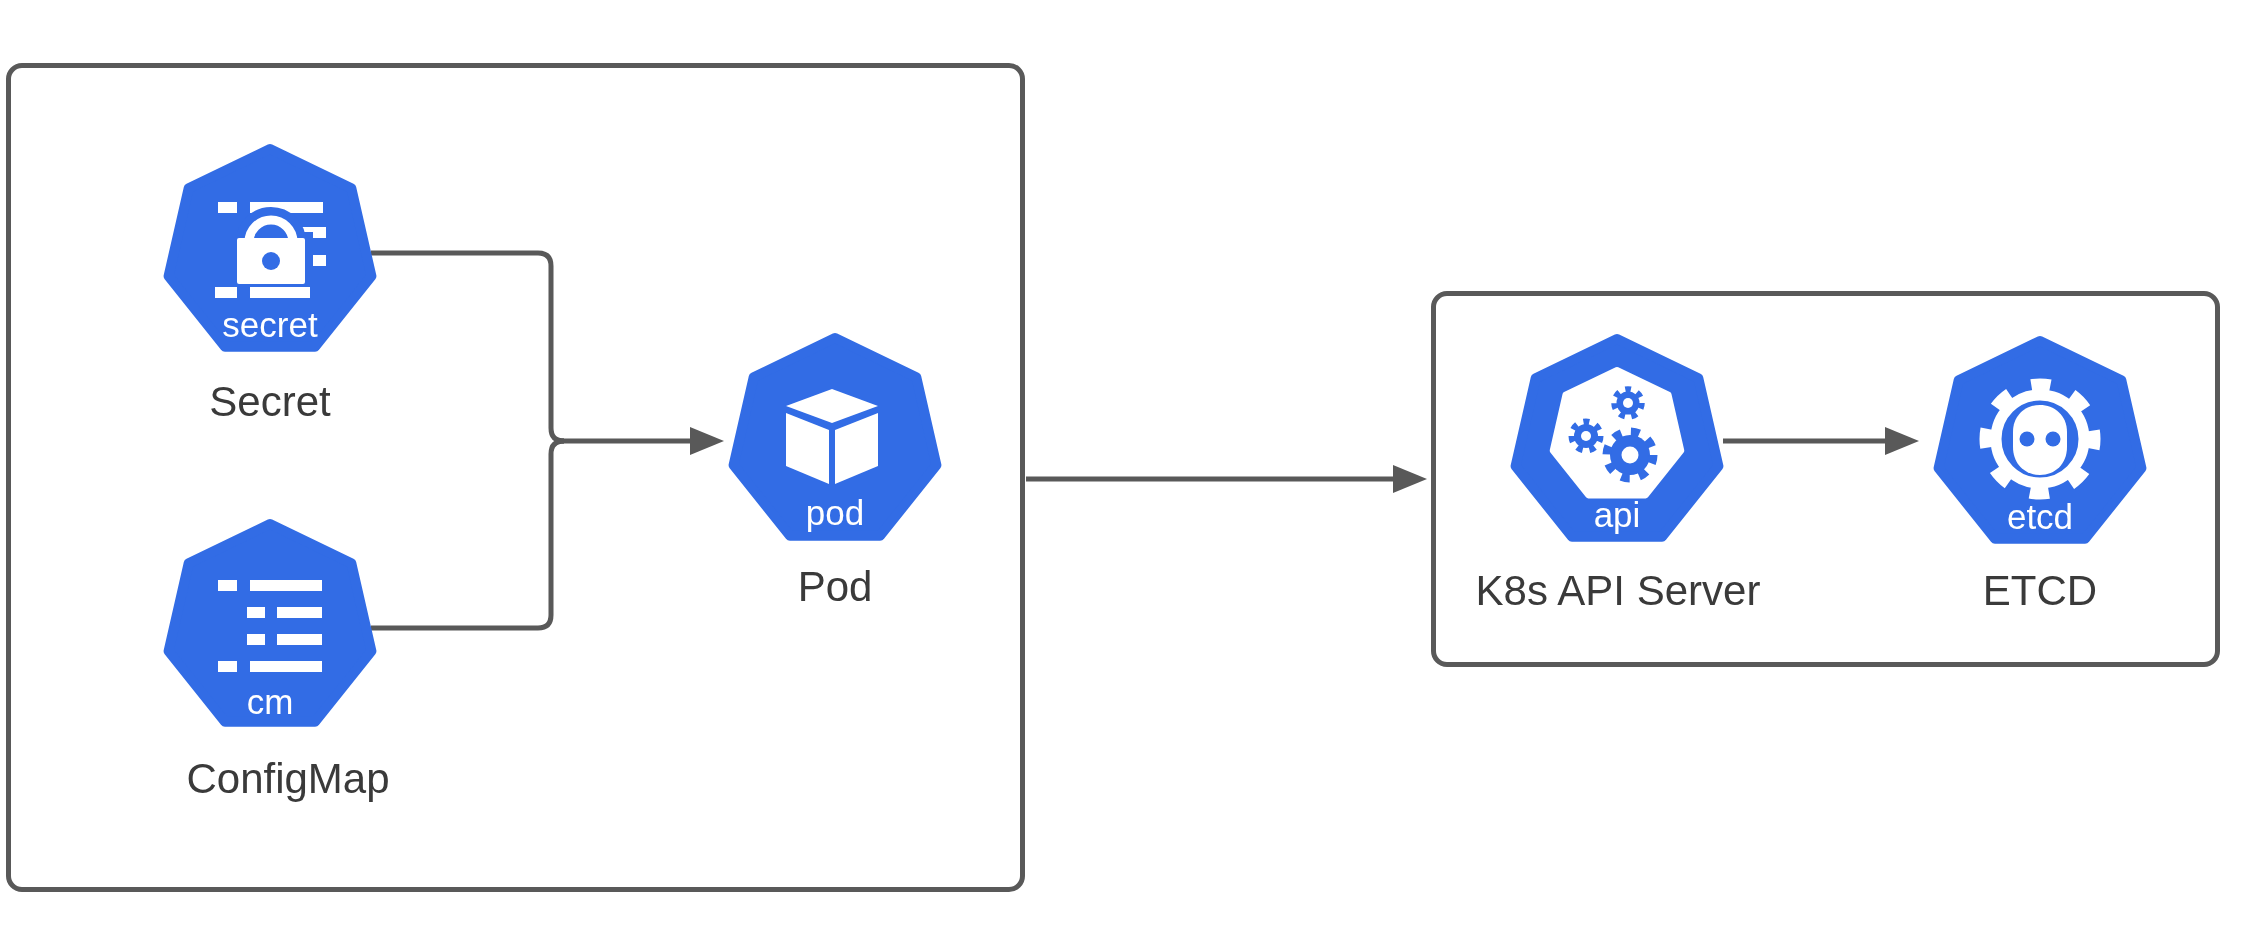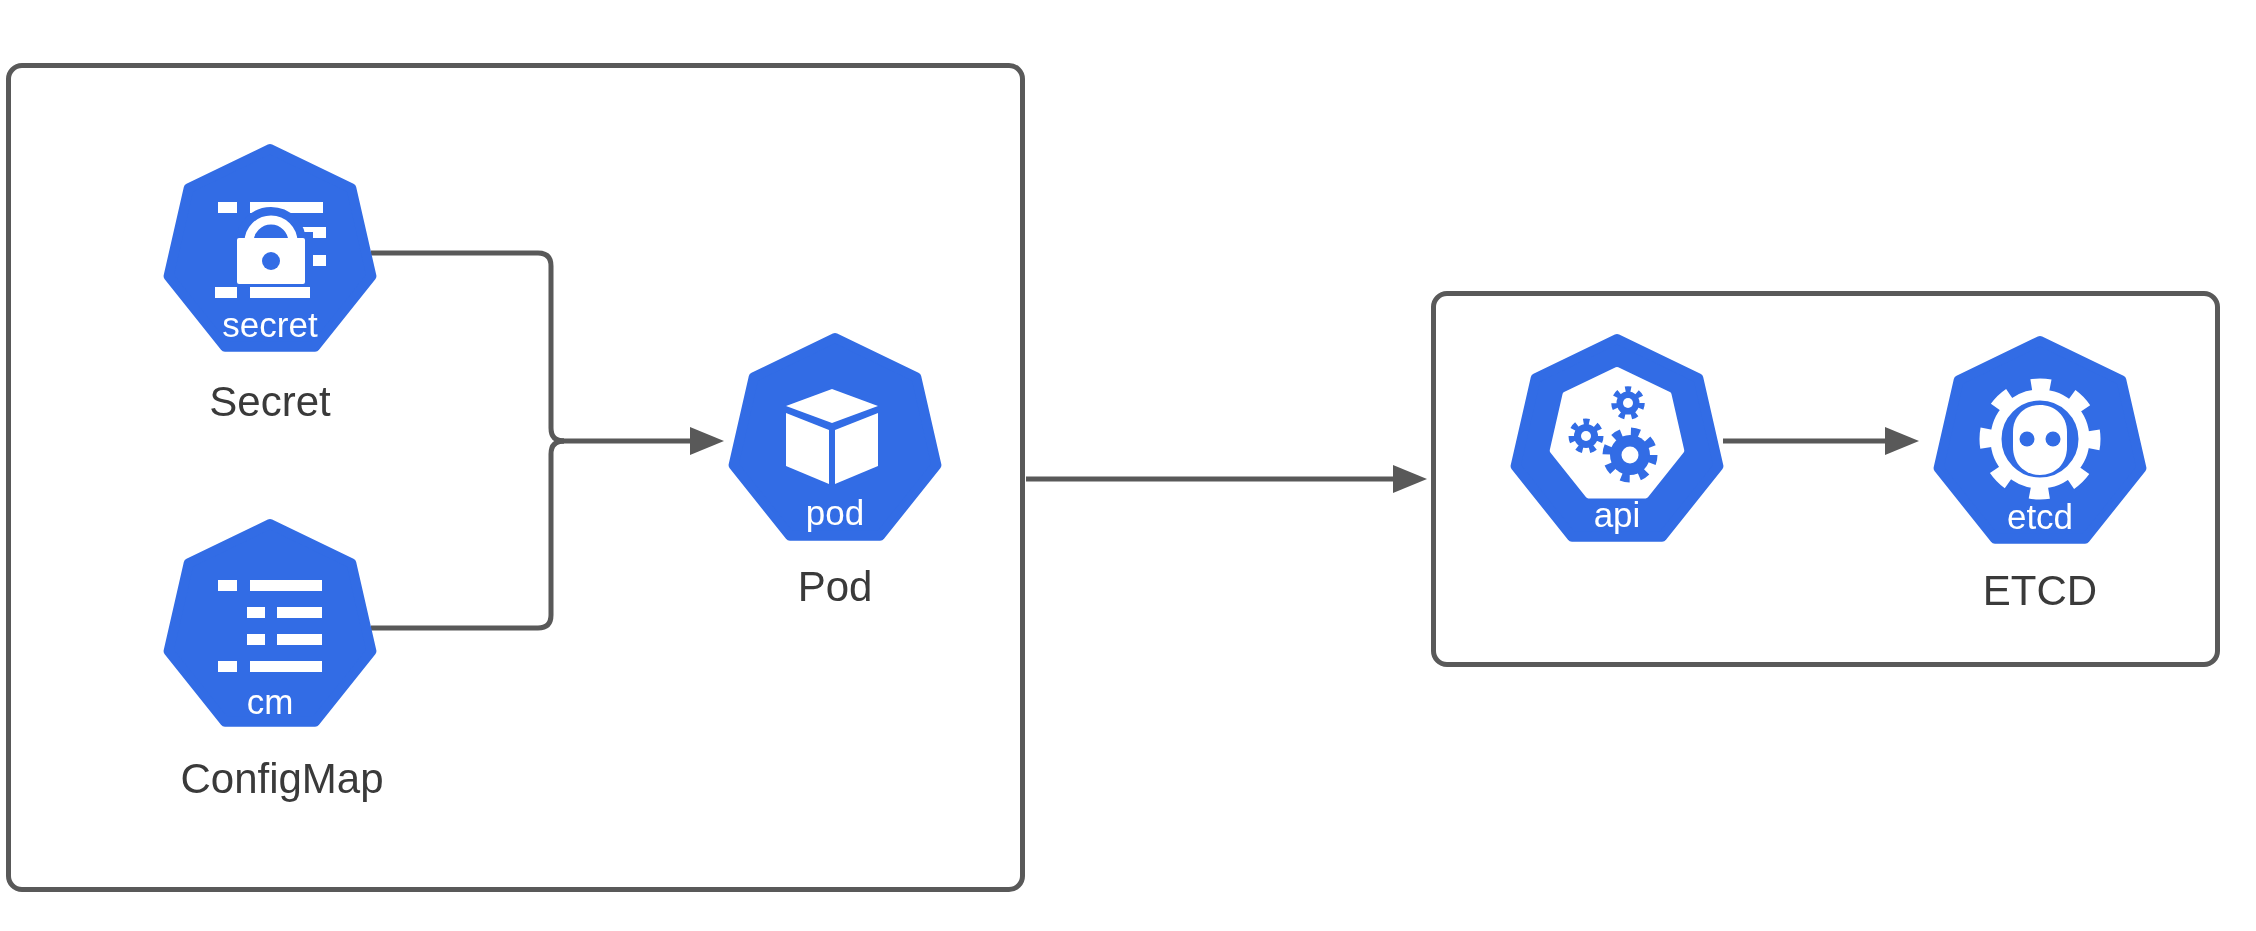--- a/index.html
+++ b/index.html
@@ -93,21 +93,21 @@
         <rect x="90" y="62" width="72" height="11"></rect>
       <rect x="87" y="89" width="18" height="11"></rect>
         <rect x="117" y="89" width="45" height="11"></rect>
       <rect x="87" y="116" width="18" height="11"></rect>
         <rect x="117" y="116" width="45" height="11"></rect>
       <rect x="58" y="143" width="19" height="11"></rect>
         <rect x="90" y="143" width="72" height="11"></rect>
     </g>
     <text x="110" y="196" class="icon-text">cm</text>
   </svg>
-  <div class="node-label" style="left:82px;top:755px;width:400px">ConfigMap</div>
+  <div class="node-label" style="left:88px;top:755px;width:400px">ConfigMap</div>
 
   <svg class="icon" style="left:725px;top:332px" width="220" height="220" viewBox="0 0 220 220">
     <path class="hept" d="M110 6 L191.3 45.2 L211.4 133.1 L155.1 203.7 L64.9 203.7 L8.6 133.1 L28.7 45.2 Z"></path>
     <polygon class="wh" points="107,57 153,74 107,91 61,74"></polygon>
     <polygon class="wh" points="61,81 104,98 104,152 61,134"></polygon>
     <polygon class="wh" points="153,81 110,98 110,152 153,134"></polygon>
     <text x="110" y="193" class="icon-text">pod</text>
   </svg>
   <div class="node-label" style="left:735px;top:563px;width:200px">Pod</div>
 
@@ -121,20 +121,21 @@
       <circle cx="121" cy="70" r="5" class="wh"></circle>
       <circle cx="79" cy="103" r="12" class="bl"></circle>
       <circle cx="79" cy="103" r="14" fill="none" stroke="#326CE5" stroke-width="7" stroke-dasharray="5.8 6.8"></circle>
       <circle cx="79" cy="103" r="5" class="wh"></circle>
       <circle cx="123" cy="122" r="20" class="bl"></circle>
       <circle cx="123" cy="122" r="23" fill="none" stroke="#326CE5" stroke-width="9" stroke-dasharray="8.5 9.6"></circle>
       <circle cx="123" cy="122" r="8.5" class="wh"></circle>
     </g>
     <text x="110" y="194" class="icon-text">api</text>
   </svg>
+  <div class="node-label" style="left:1420px;top:567px;width:396px">K8s API Server</div>
 
   <svg class="icon" style="left:1930px;top:335px" width="220" height="220" viewBox="0 0 220 220">
     <path class="hept" d="M110 6 L191.3 45.2 L211.4 133.1 L155.1 203.7 L64.9 203.7 L8.6 133.1 L28.7 45.2 Z"></path>
     <g>
       <circle cx="110" cy="104" r="54" fill="none" stroke="#ffffff" stroke-width="13" stroke-dasharray="19 23.4" stroke-dashoffset="9"></circle>
       <circle cx="110" cy="104" r="44" fill="none" stroke="#ffffff" stroke-width="11"></circle>
       <path class="wh" d="M110 70 C124 70 137 80 137 97 L137 112 C137 129 125 140 110 140 C95 140 83 129 83 112 L83 97 C83 80 96 70 110 70 Z"></path>
       <circle cx="97" cy="104" r="7.5" class="bl"></circle>
       <circle cx="123" cy="104" r="7.5" class="bl"></circle>
     </g>

